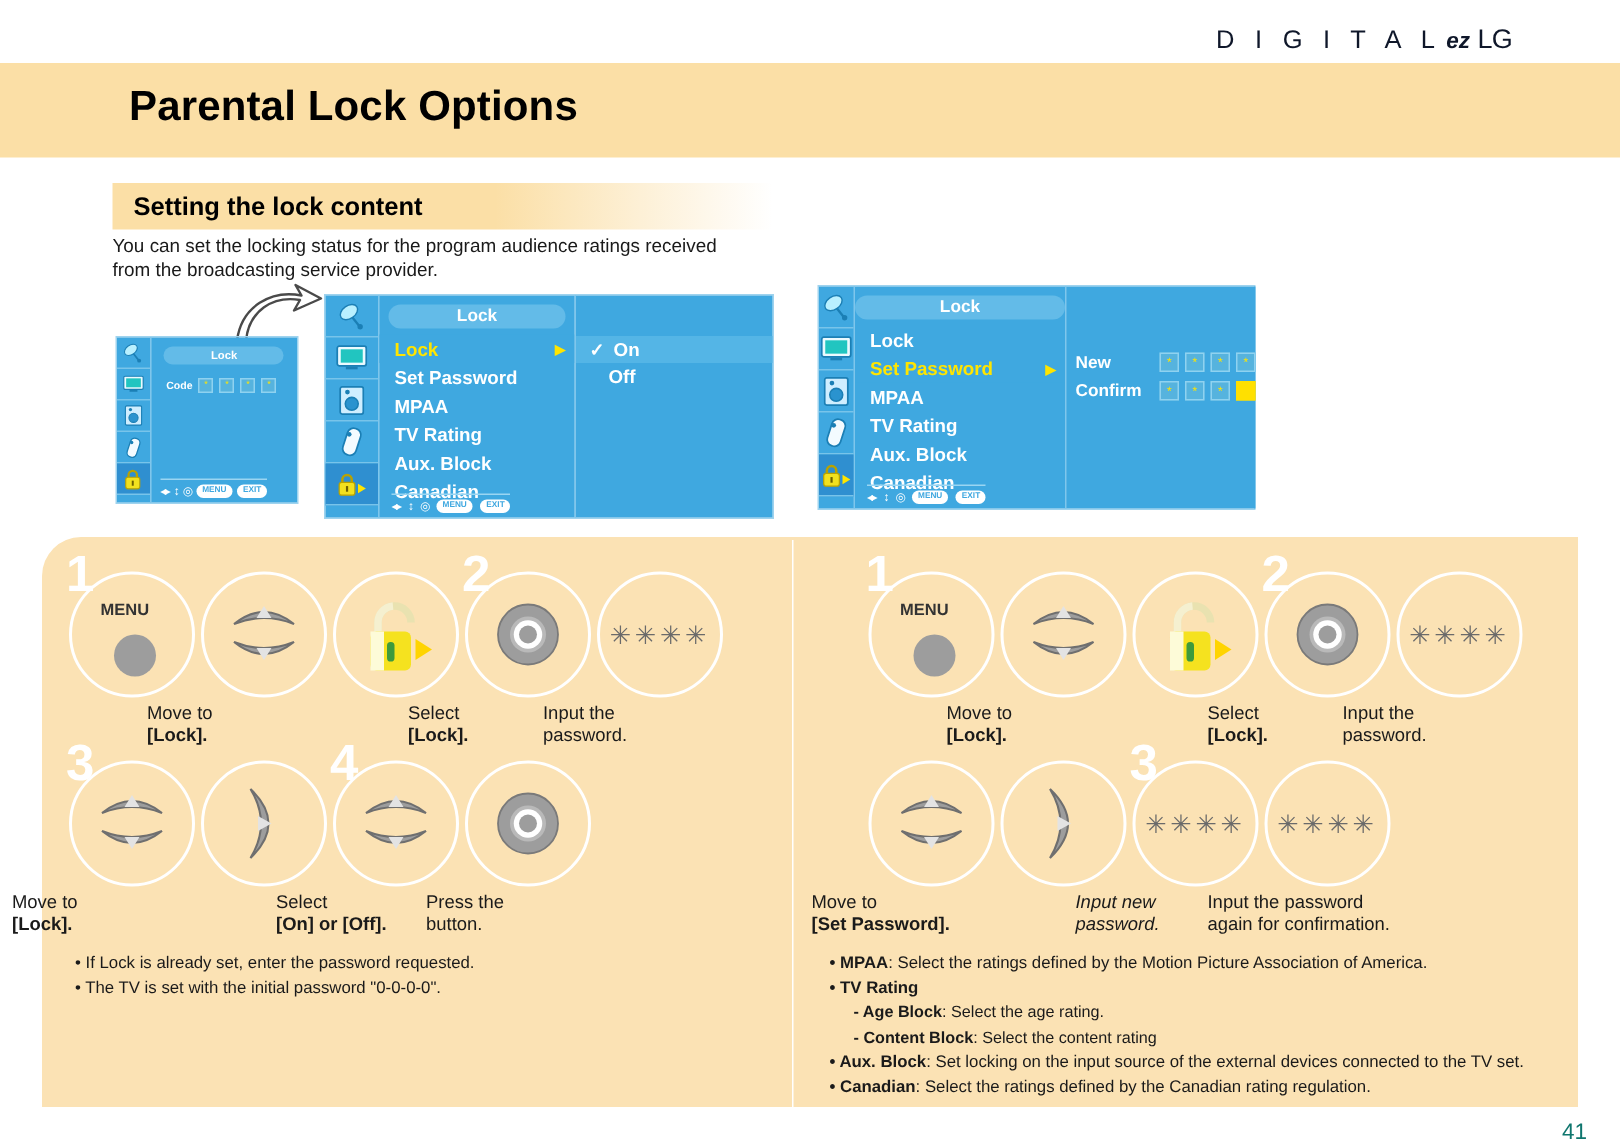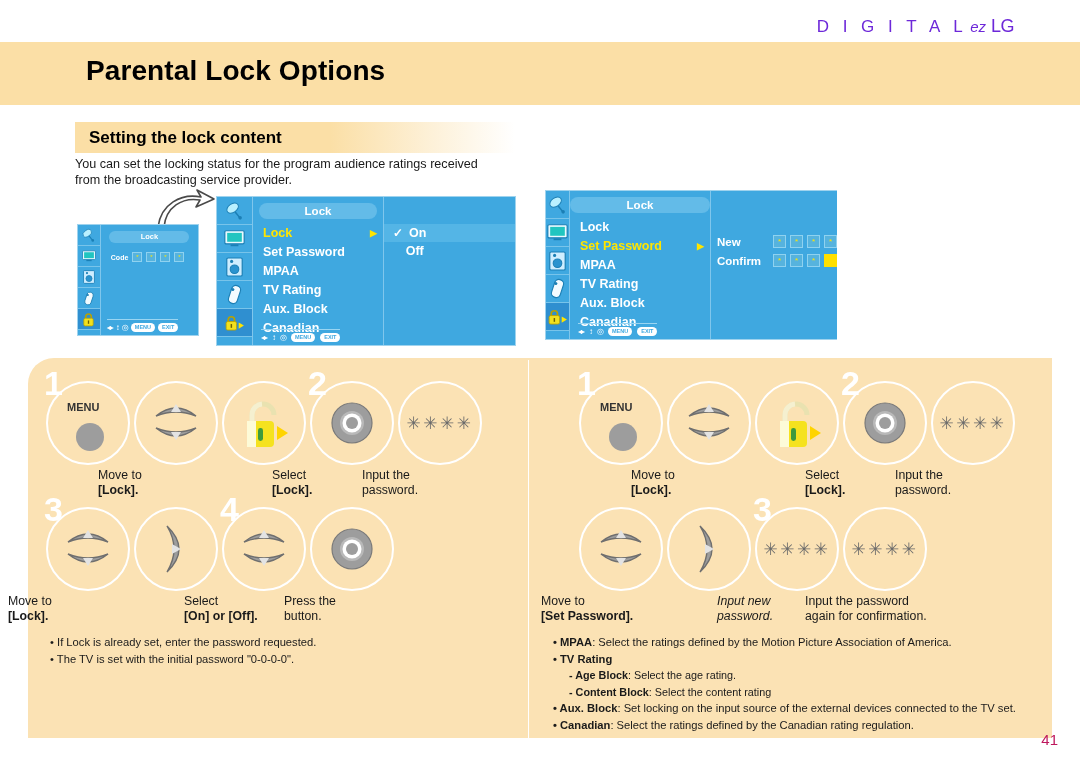--- a/index.html
+++ b/index.html
@@ -6,26 +6,26 @@
   html, body {
     width: 1080px; height: 764px;
     background: #ffffff;
     font-family: "Liberation Sans", sans-serif;
     overflow: hidden;
   }
   .page { position: relative; width: 1080px; height: 764px; background: #fff; }
 
   
   .logo {
-    position: absolute; top: 16px; right: 66px;
+    position: absolute; top: 16px; right: 72px;
     display: flex; align-items: baseline; gap: 2px;
-    color: #6d28d9;
+    color: #0f172a;
   }
   .logo .dg { font-size: 17px; font-weight: 400; letter-spacing: 4.5px; }
-  .logo .ez { font-size: 15px; font-style: italic; font-weight: 400; letter-spacing: 0px; margin-left:1px;}
+  .logo .ez { font-size: 15px; font-style: italic; font-weight: 700; letter-spacing: 0px; margin-left:1px;}
   .logo .lg { font-size: 18px; font-weight: 400; letter-spacing: -0.5px; margin-left: 3px; }
 
   
   .title-band {
     position: absolute; left: 0; top: 42px; width: 1080px; height: 63px;
     background: #fbdfa6;
   }
   .title-band .title {
     position: absolute; left: 86px; top: 13px;
     font-size: 28px; font-weight: 700; color: #000; letter-spacing: 0.1px;
@@ -168,22 +168,22 @@
 
   
   .notes { position: absolute; font-size: 11.2px; line-height: 16.5px; color: #1a1a1a; }
   .notes .ln { white-space: nowrap; }
   .notes b { font-weight: 700; }
   #notes-left  { left: 50px;  top: 634px; }
   #notes-right { left: 553px; top: 634px; }
   #notes-right .sub { padding-left: 16px; font-size: 10.8px; }
 
   .pageno {
-    position: absolute; right: 22px; bottom: 16px;
-    font-size: 15px; font-weight: 400; color: #be185d;
+    position: absolute; right: 22px; bottom: 1px;
+    font-size: 15px; font-weight: 400; color: #0f766e;
   }
 </style>
 </head>
 <body>
 
 <div class="page">
 
   <div class="logo">
     <span class="dg">D I G I T A L</span>
     <span class="ez">ez</span>

